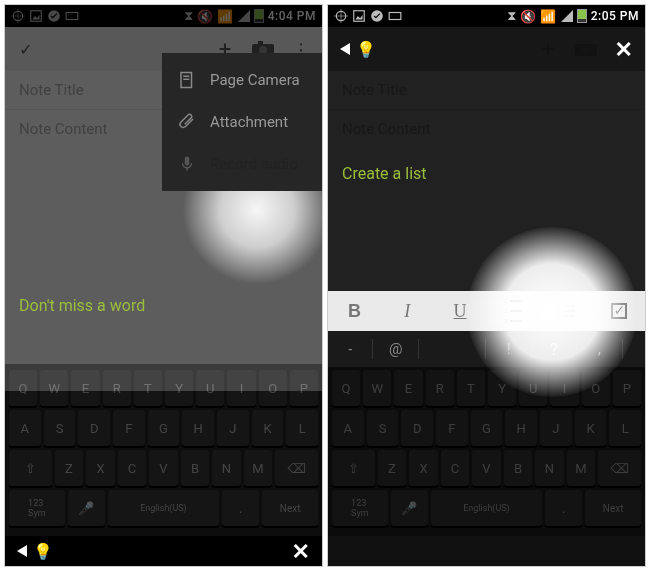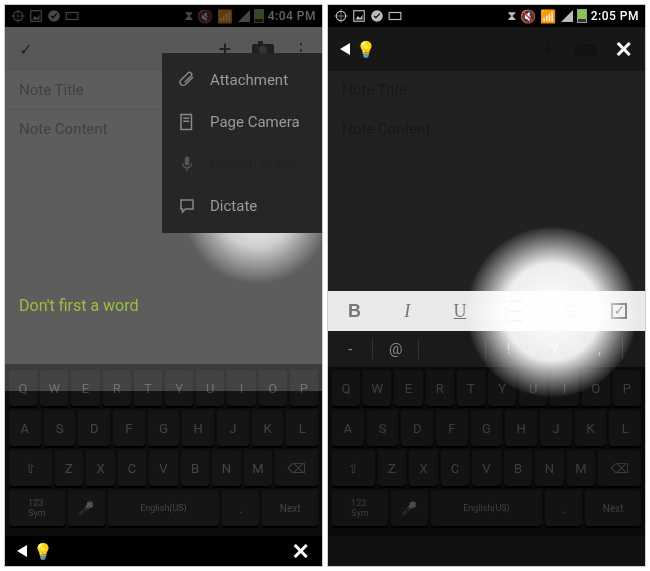--- a/index.html
+++ b/index.html
@@ -250,49 +250,43 @@
     <div class="note-content">Note Content</div>
   </div>
 
   <div class="dim"></div>
 
   <div class="spotlight" style="top:130px; right:-10px;"></div>
 
   <div class="dropdown">
     <div class="drop-item">
       <svg class="drop-ico" viewBox="0 0 24 24">
-          <path d="M20 8l-10 10a4 4 0 01-6-6l10-10a3 3 0 014 4l-9 9" fill="none" stroke="#888" stroke-width="2"></path>
-        </svg>
-      <span>Attachment</span>
-    </div>
-    <div class="drop-item">
-      <svg class="drop-ico" viewBox="0 0 24 24">
           <rect x="4" y="2" width="14" height="20" fill="none" stroke="#888" stroke-width="2"></rect>
           <rect x="7" y="6" width="8" height="2" fill="#888"></rect>
           <rect x="7" y="10" width="8" height="2" fill="#888"></rect>
         </svg>
       <span>Page Camera</span>
+    </div>
+    <div class="drop-item">
+      <svg class="drop-ico" viewBox="0 0 24 24">
+          <path d="M20 8l-10 10a4 4 0 01-6-6l10-10a3 3 0 014 4l-9 9" fill="none" stroke="#888" stroke-width="2"></path>
+        </svg>
+      <span>Attachment</span>
     </div>
     <div class="drop-item highlight">
       <svg class="drop-ico" viewBox="0 0 24 24">
           <rect x="9" y="2" width="6" height="12" rx="3" fill="#555"></rect>
           <path d="M6 11a6 6 0 0012 0M12 17v4" stroke="#555" stroke-width="2" fill="none"></path>
         </svg>
       <span style="color:#222">Record audio</span>
     </div>
-    <div class="drop-item">
-      <svg class="drop-ico" viewBox="0 0 24 24">
-          <path d="M4 4h16v12H10l-4 4v-4H4z" fill="none" stroke="#888" stroke-width="2"></path>
-        </svg>
-      <span>Dictate</span>
-    </div>
   </div>
 
   <div class="coach-text" style="top: 290px;">
-    <div class="coach-title">Don't first a word</div>
+    <div class="coach-title">Don't miss a word</div>
   </div>
 
   <div class="keyboard" style="opacity:0.5">
     <div class="kb-row" id="kb1l">
         <div class="key">Q</div>
         <div class="key">W</div>
         <div class="key">E</div>
         <div class="key">R</div>
         <div class="key">T</div>
         <div class="key">Y</div>
@@ -392,20 +386,21 @@
   <div class="dimblock" style="top:22px;left:0;right:0;height:264px"></div>
 
   <div class="phone2-top">
     <div class="tri-back"></div>
     <span class="bulb" style="margin-left:6px">💡</span>
     <div class="sp" style="flex:1"></div>
     <span class="close-x">✕</span>
   </div>
 
   <div class="coach-text" style="top: 158px;">
+    <div class="coach-title">Create a list</div>
   </div>
 
   <div class="toolbar">
     <div class="tb-item bold">B</div>
     <div class="tb-item ital">I</div>
     <div class="tb-item under">U</div>
     <div class="tb-item">
       <div class="list-ico">
         <div class="ln">
             <span style="font-size:7px;color:#555">1</span>

